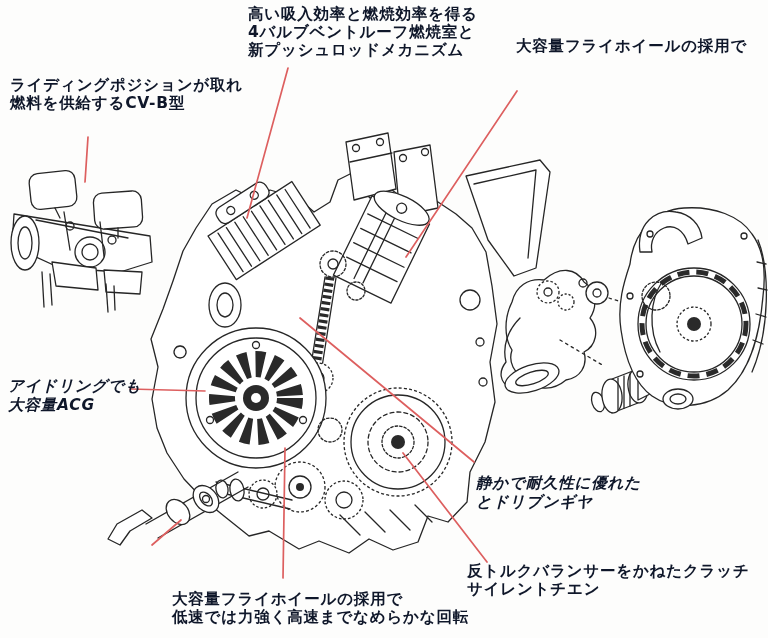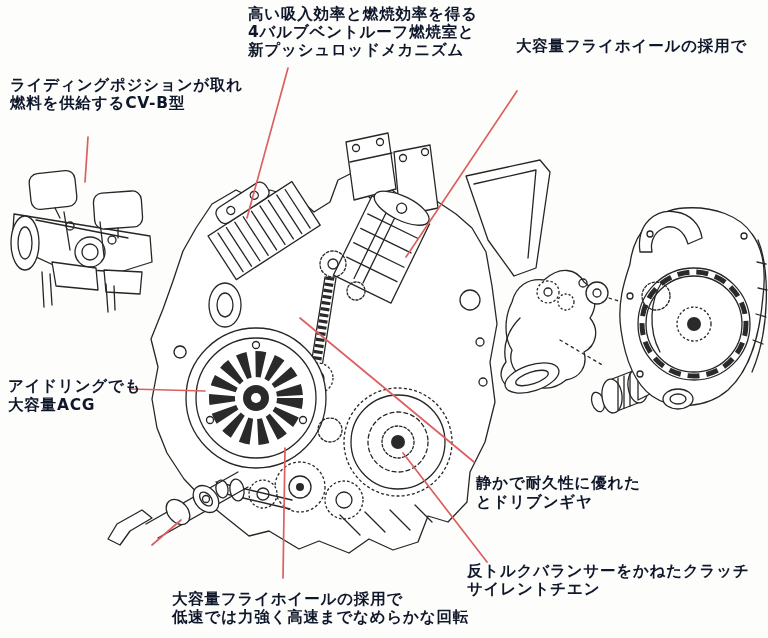--- a/index.html
+++ b/index.html
@@ -5,21 +5,21 @@
   html,body{margin:0;padding:0;background:#e8e8e8;}
   .stage{
     position:relative;width:768px;height:638px;background:#fdfdfc;
     overflow:hidden;font-family:"DejaVu Sans",sans-serif;
   }
   .stage svg{position:absolute;left:0;top:0;}
   .label{
     position:absolute;color:#0f172a;font-weight:bold;font-size:15.5px;
     line-height:18px;letter-spacing:0.8px;white-space:nowrap;
   }
-  .label.lh19{line-height:19px;}
+  .label.lh19{line-height:19px;font-style:italic;}
   .ink{stroke:#262626;fill:none;stroke-width:1.3;stroke-linejoin:round;stroke-linecap:round;}
   .inkf{stroke:#262626;fill:#ffffff;stroke-width:1.3;stroke-linejoin:round;}
   .dark{fill:#2a2a2a;stroke:none;}
   .leader{stroke:#dd5f5f;stroke-width:1.7;stroke-linecap:round;fill:none;}
 </style>
 </head>
 <body>
 
 <div class="stage">
 

